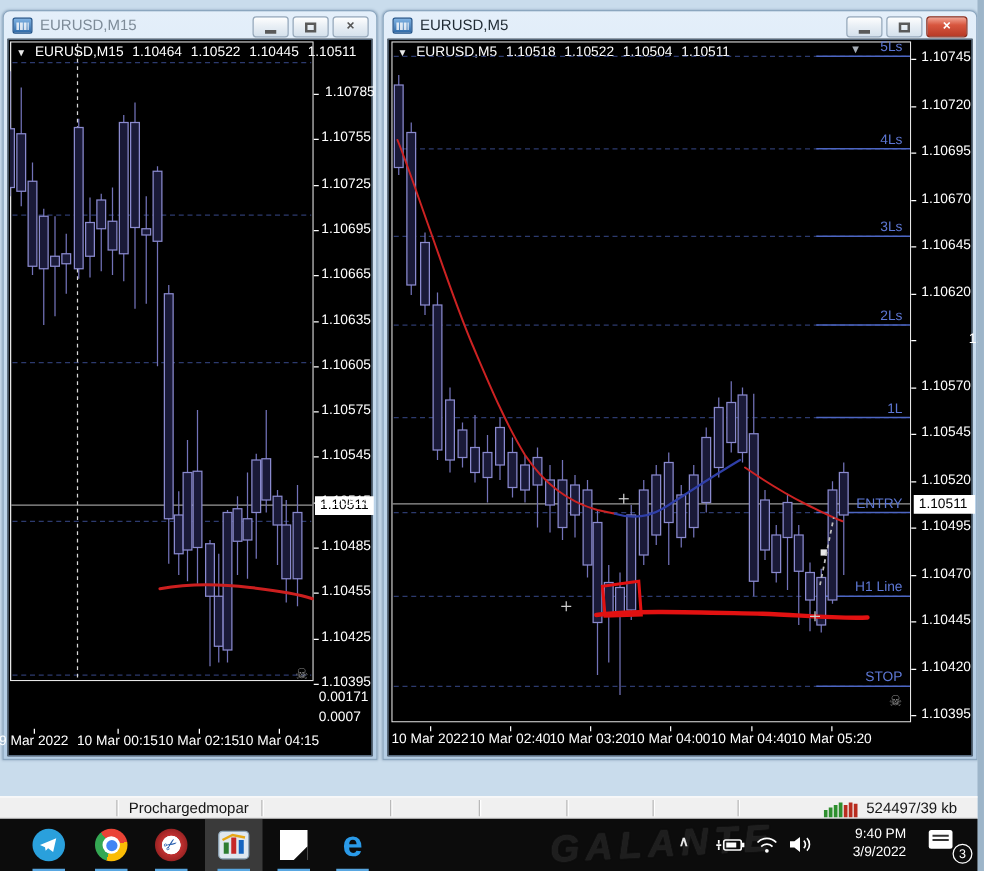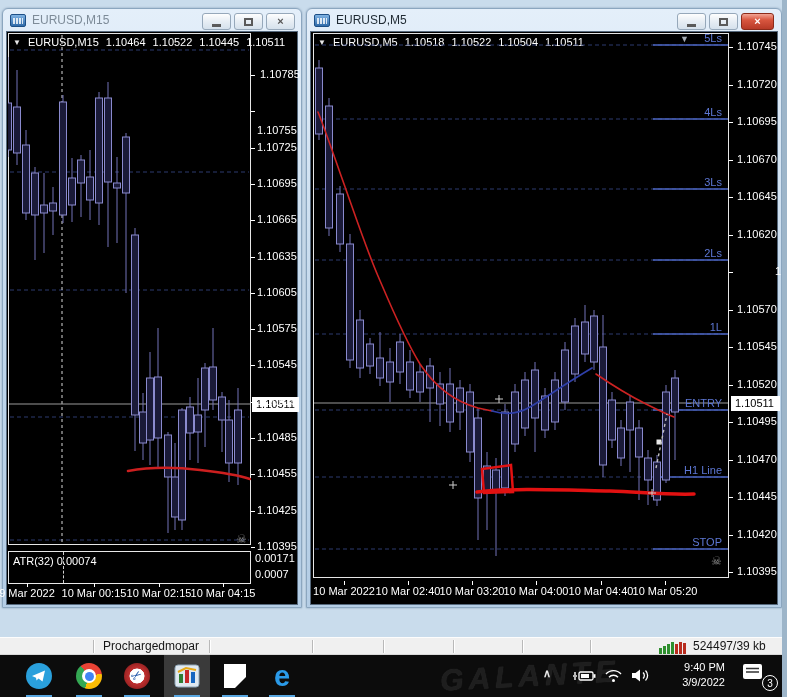--- a/index.html
+++ b/index.html
@@ -304,24 +304,20 @@
       <line x1="495" y1="399" x2="503" y2="399" stroke="#cfcfcf" stroke-width="1"></line>
       <line x1="499" y1="395" x2="499" y2="403" stroke="#cfcfcf" stroke-width="1"></line>
       <line x1="449" y1="485" x2="457" y2="485" stroke="#cfcfcf" stroke-width="1"></line>
       <line x1="453" y1="481" x2="453" y2="489" stroke="#cfcfcf" stroke-width="1"></line>
       <line x1="648" y1="493" x2="656" y2="493" stroke="#cfcfcf" stroke-width="1"></line>
       <line x1="652" y1="489" x2="652" y2="497" stroke="#cfcfcf" stroke-width="1"></line>
       <rect x="656.5" y="439.5" width="5" height="5" fill="#e8e8e8"></rect>
       <path d="M656,468 L667,414" fill="none" stroke="#bfbfbf" stroke-width="1.4" stroke-dasharray="3,3"></path>
     </svg>
 
-  <div class="atr-box" id="atr-box" style="left: 8px; top: 551px; width: 243px; height: 33px;">
-    <span class="atr-label">ATR(32) 0.00074</span>
-    <div class="atr-sep" id="atr-sep" style="left: 54px;"></div>
-  </div>
   <span class="scale-label" style="left:255px;top:552px;">0.00171</span>
   <span class="scale-label" style="left:255px;top:568px;">0.0007</span>
 
   <div class="price-tag" id="tag-left" style="left: 252px; top: 397px; width: 47px;">1.10511</div>
   <div class="price-tag" id="tag-right" style="left: 731px; top: 396px; width: 49px;">1.10511</div>
 
   <span class="skull" id="skull-left" style="left: 236px; top: 533px;">☠</span>
   <span class="skull" id="skull-right" style="left: 711px; top: 555px;">☠</span>
   <span class="top-marker" id="top-marker" style="left: 680px; top: 35px;">▼</span>
 
@@ -416,21 +412,21 @@
     <svg class="tray-item" style="left:742px;top:8px;" width="24" height="20">
       <rect x="1" y="1" width="19" height="15" rx="2" fill="#fff"></rect>
       <path d="M4,5.5 h13 M4,9 h13" stroke="#333" stroke-width="1.6"></path>
     </svg>
     <div class="ac-badge">3</div>
   </div>
 <div style="position: absolute; left: 251px; top: 33px; width: 49px; height: 512px;"></div>
     <div class="tick" style="left: 251px; top: 75px;"></div>
     <div class="scale-label" style="left: 260px; top: 68px;">1.10785</div>
     <div class="tick" style="left: 251px; top: 111px;"></div>
-    <div class="scale-label" style="left: 257px; top: 104px; margin-top: 20px;">1.10755</div>
+    <div class="scale-label" style="left: 257px; top: 104px;">1.10755</div>
     <div class="tick" style="left: 251px; top: 148px;"></div>
     <div class="scale-label" style="left: 257px; top: 141px;">1.10725</div>
     <div class="tick" style="left: 251px; top: 184px;"></div>
     <div class="scale-label" style="left: 257px; top: 177px;">1.10695</div>
     <div class="tick" style="left: 251px; top: 220px;"></div>
     <div class="scale-label" style="left: 257px; top: 213px;">1.10665</div>
     <div class="tick" style="left: 251px; top: 257px;"></div>
     <div class="scale-label" style="left: 257px; top: 250px;">1.10635</div>
     <div class="tick" style="left: 251px; top: 293px;"></div>
     <div class="scale-label" style="left: 257px; top: 286px;">1.10605</div>

